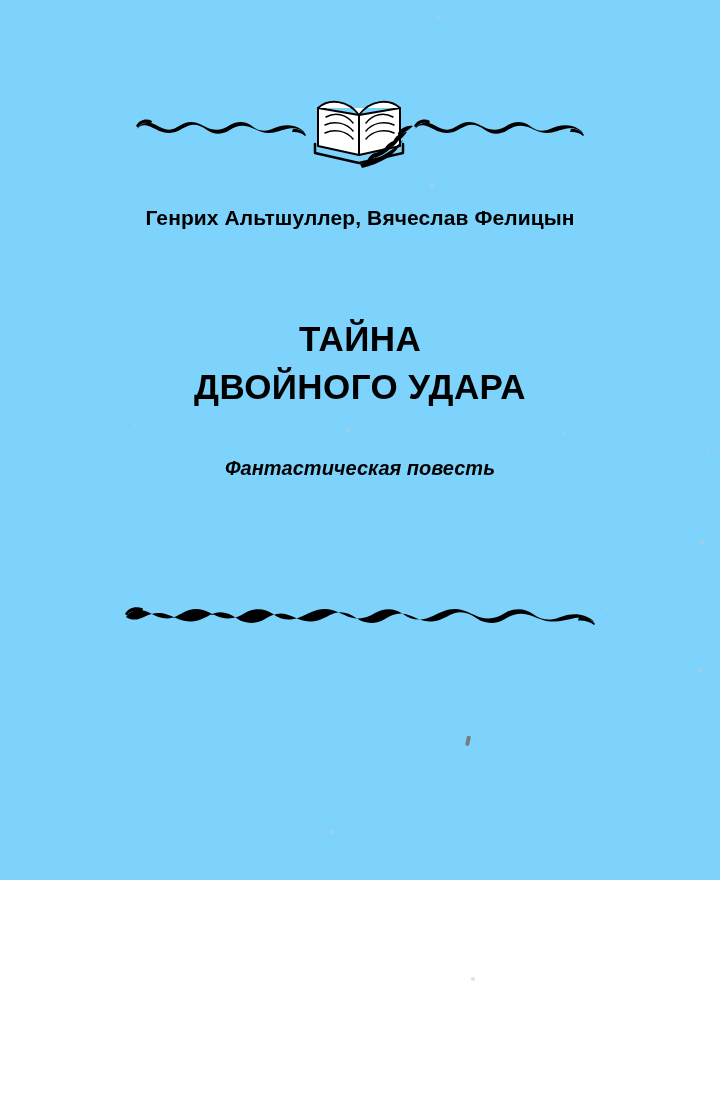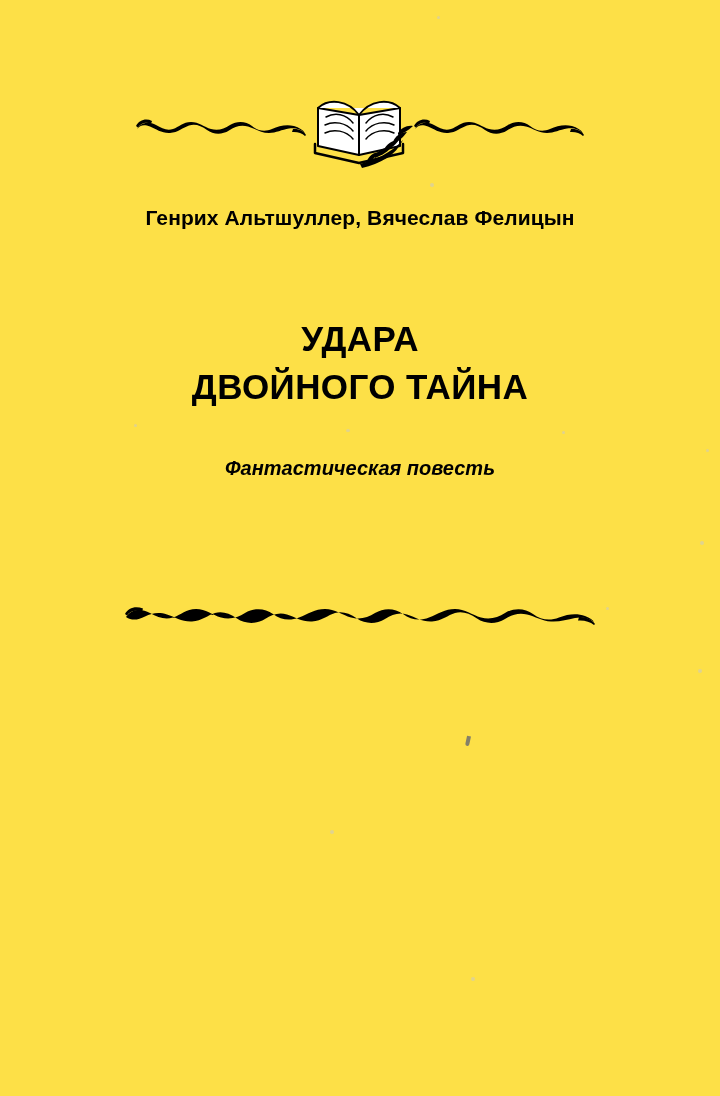--- a/index.html
+++ b/index.html
@@ -11,23 +11,23 @@
     width: 720px;
     height: 1096px;
     overflow: hidden;
     font-family: "Liberation Sans", sans-serif;
     color: #000000;
     position: relative;
   }
 
   .page {
     width: 720px;
-    height: 1096px;
+    height: 880px;
     position: relative;
-    background: #fde047;
+    background: #7dd3fc;
   }
 
   
   .ornament-top {
     position: absolute;
     top: 78px;
     left: 0;
     width: 720px;
     height: 100px;
     display: flex;
@@ -185,22 +185,22 @@
         <path d="M0 30 C6 18 20 14 32 20 L30 26 C20 21 10 24 4 33 Z"></path>
         <path d="M338 50 C332 44 322 41 312 42 L314 36 C326 35 336 40 340 48 Z"></path>
       </g>
     </svg>
 
   </div>
 
   <div class="authors">Генрих Альтшуллер, Вячеслав Фелицын</div>
 
   <h1 class="title">
-    <span class="line">УДАРА</span>
-    <span class="line">ДВОЙНОГО ТАЙНА</span>
+    <span class="line">ТАЙНА</span>
+    <span class="line">ДВОЙНОГО УДАРА</span>
   </h1>
 
   <div class="subtitle">Фантастическая повесть</div>
 
   <div class="ornament-bottom">
     <svg class="flourish-wide" viewBox="0 0 940 68" aria-hidden="true">
       <g fill="#000000">
         <path d="M2 36 C12 20 32 18 50 28 C66 37 80 42 96 37 C112 32 122 20 142 20 C162 20 174 32 192 37 C210 42 226 37 240 28 C258 17 280 18 296 30 C312 42 330 44 348 37 C366 30 380 20 400 20 C420 20 434 32 452 37 C470 42 486 37 500 28 C518 17 540 18 556 30 C572 42 590 44 608 37 C626 30 640 20 660 20 C680 20 694 32 712 37 C730 42 746 37 760 28 C778 17 800 18 816 30 C832 42 850 44 868 37 C886 30 904 28 920 34 C930 38 936 42 938 46 C928 38 914 35 900 38 C884 41 870 46 852 45 C834 44 820 35 804 31 C788 27 774 31 760 40 C742 51 720 50 704 39 C688 28 674 24 660 28 C646 32 634 44 614 45 C594 46 580 36 564 31 C548 26 534 31 520 40 C502 51 480 50 464 39 C448 28 434 24 420 28 C406 32 394 44 374 45 C354 46 340 36 324 31 C308 26 294 31 280 40 C262 51 240 50 224 39 C208 28 194 24 180 28 C166 32 154 44 134 45 C114 46 100 36 84 31 C68 26 54 28 40 35 C26 42 14 44 2 36 Z"></path>
         <path d="M0 30 C6 17 22 13 36 19 L34 26 C22 21 10 24 4 33 Z"></path>
         <path d="M938 52 C930 45 918 42 906 43 L908 36 C922 35 934 41 940 50 Z"></path>

